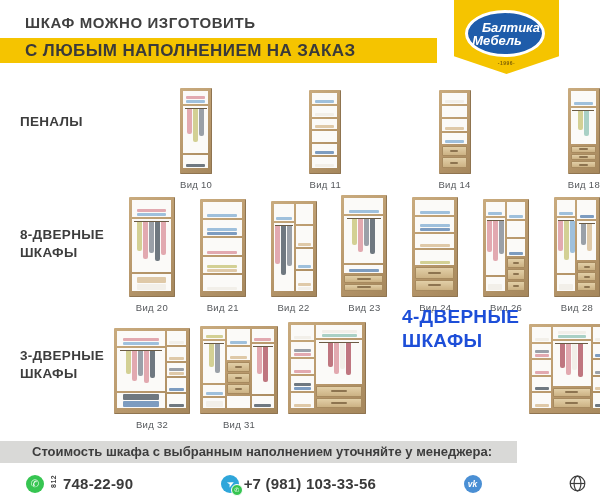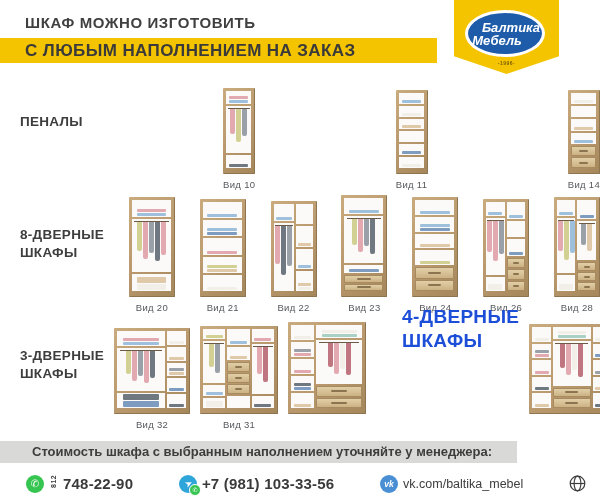--- a/index.html
+++ b/index.html
@@ -198,20 +198,52 @@
                 </div>
                 <div class="drawer">
                   <div class="handle"></div>
                 </div>
               </div>
             </div>
           </div>
         </div>
         <div class="wcaption">Вид 14</div>
       </div>
+      <div class="witem">
+        <div class="wardrobe" style="width: 32px; height: 86px;">
+          <div class="winner">
+            <div class="wcol" style="flex: 1 1 0%;">
+              <div class="wseg shelf" style="flex: 2 1 0%;">
+                <div class="pile">
+                  <div class="strip" style="background: rgb(159, 192, 220);"></div>
+                </div>
+              </div>
+              <div class="wseg hang" style="flex: 5 1 0%;">
+                <div class="rod"></div>
+                <div class="clothes">
+                  <div class="cloth" style="background: rgb(211, 208, 148); height: 58%;"></div>
+                  <div class="cloth" style="background: rgb(169, 208, 197); height: 75%;"></div>
+                </div>
+              </div>
+              <div class="wseg drw" style="flex: 3 1 0%;">
+                <div class="drawer">
+                  <div class="handle"></div>
+                </div>
+                <div class="drawer">
+                  <div class="handle"></div>
+                </div>
+                <div class="drawer">
+                  <div class="handle"></div>
+                </div>
+              </div>
+            </div>
+          </div>
+        </div>
+        <div class="wcaption">Вид 18</div>
+      </div>
     </div>
     <div class="row" id="row-1">
       <div class="row-label">8-ДВЕРНЫЕ
 ШКАФЫ</div>
       <div class="witem">
         <div class="wardrobe" style="width: 46px; height: 100px;">
           <div class="winner">
             <div class="wcol" style="flex: 1 1 0%;">
               <div class="wseg shelf" style="flex: 2 1 0%;">
                 <div class="pile">
@@ -802,21 +834,20 @@
   </div>
   <div class="fgroup">
     <span class="circle-icon tg">
       <span class="plane">➤</span>
       <span class="wa-badge">✆</span>
     </span>
     <span class="phone">+7 (981) 103-33-56</span>
   </div>
   <div class="fgroup">
     <span class="circle-icon vk">vk</span>
-    <span class="link">vk.com/baltika_mebel</span>
   </div>
   <div class="fgroup">
     <span class="globe">
       <svg width="17" height="17" viewBox="0 0 17 17" fill="none" stroke="#3d3d3d" stroke-width="1.2">
         <circle cx="8.5" cy="8.5" r="7.3"></circle>
         <ellipse cx="8.5" cy="8.5" rx="3.4" ry="7.3"></ellipse>
         <line x1="1.2" y1="8.5" x2="15.8" y2="8.5"></line>
       </svg>
     </span>
   </div>

